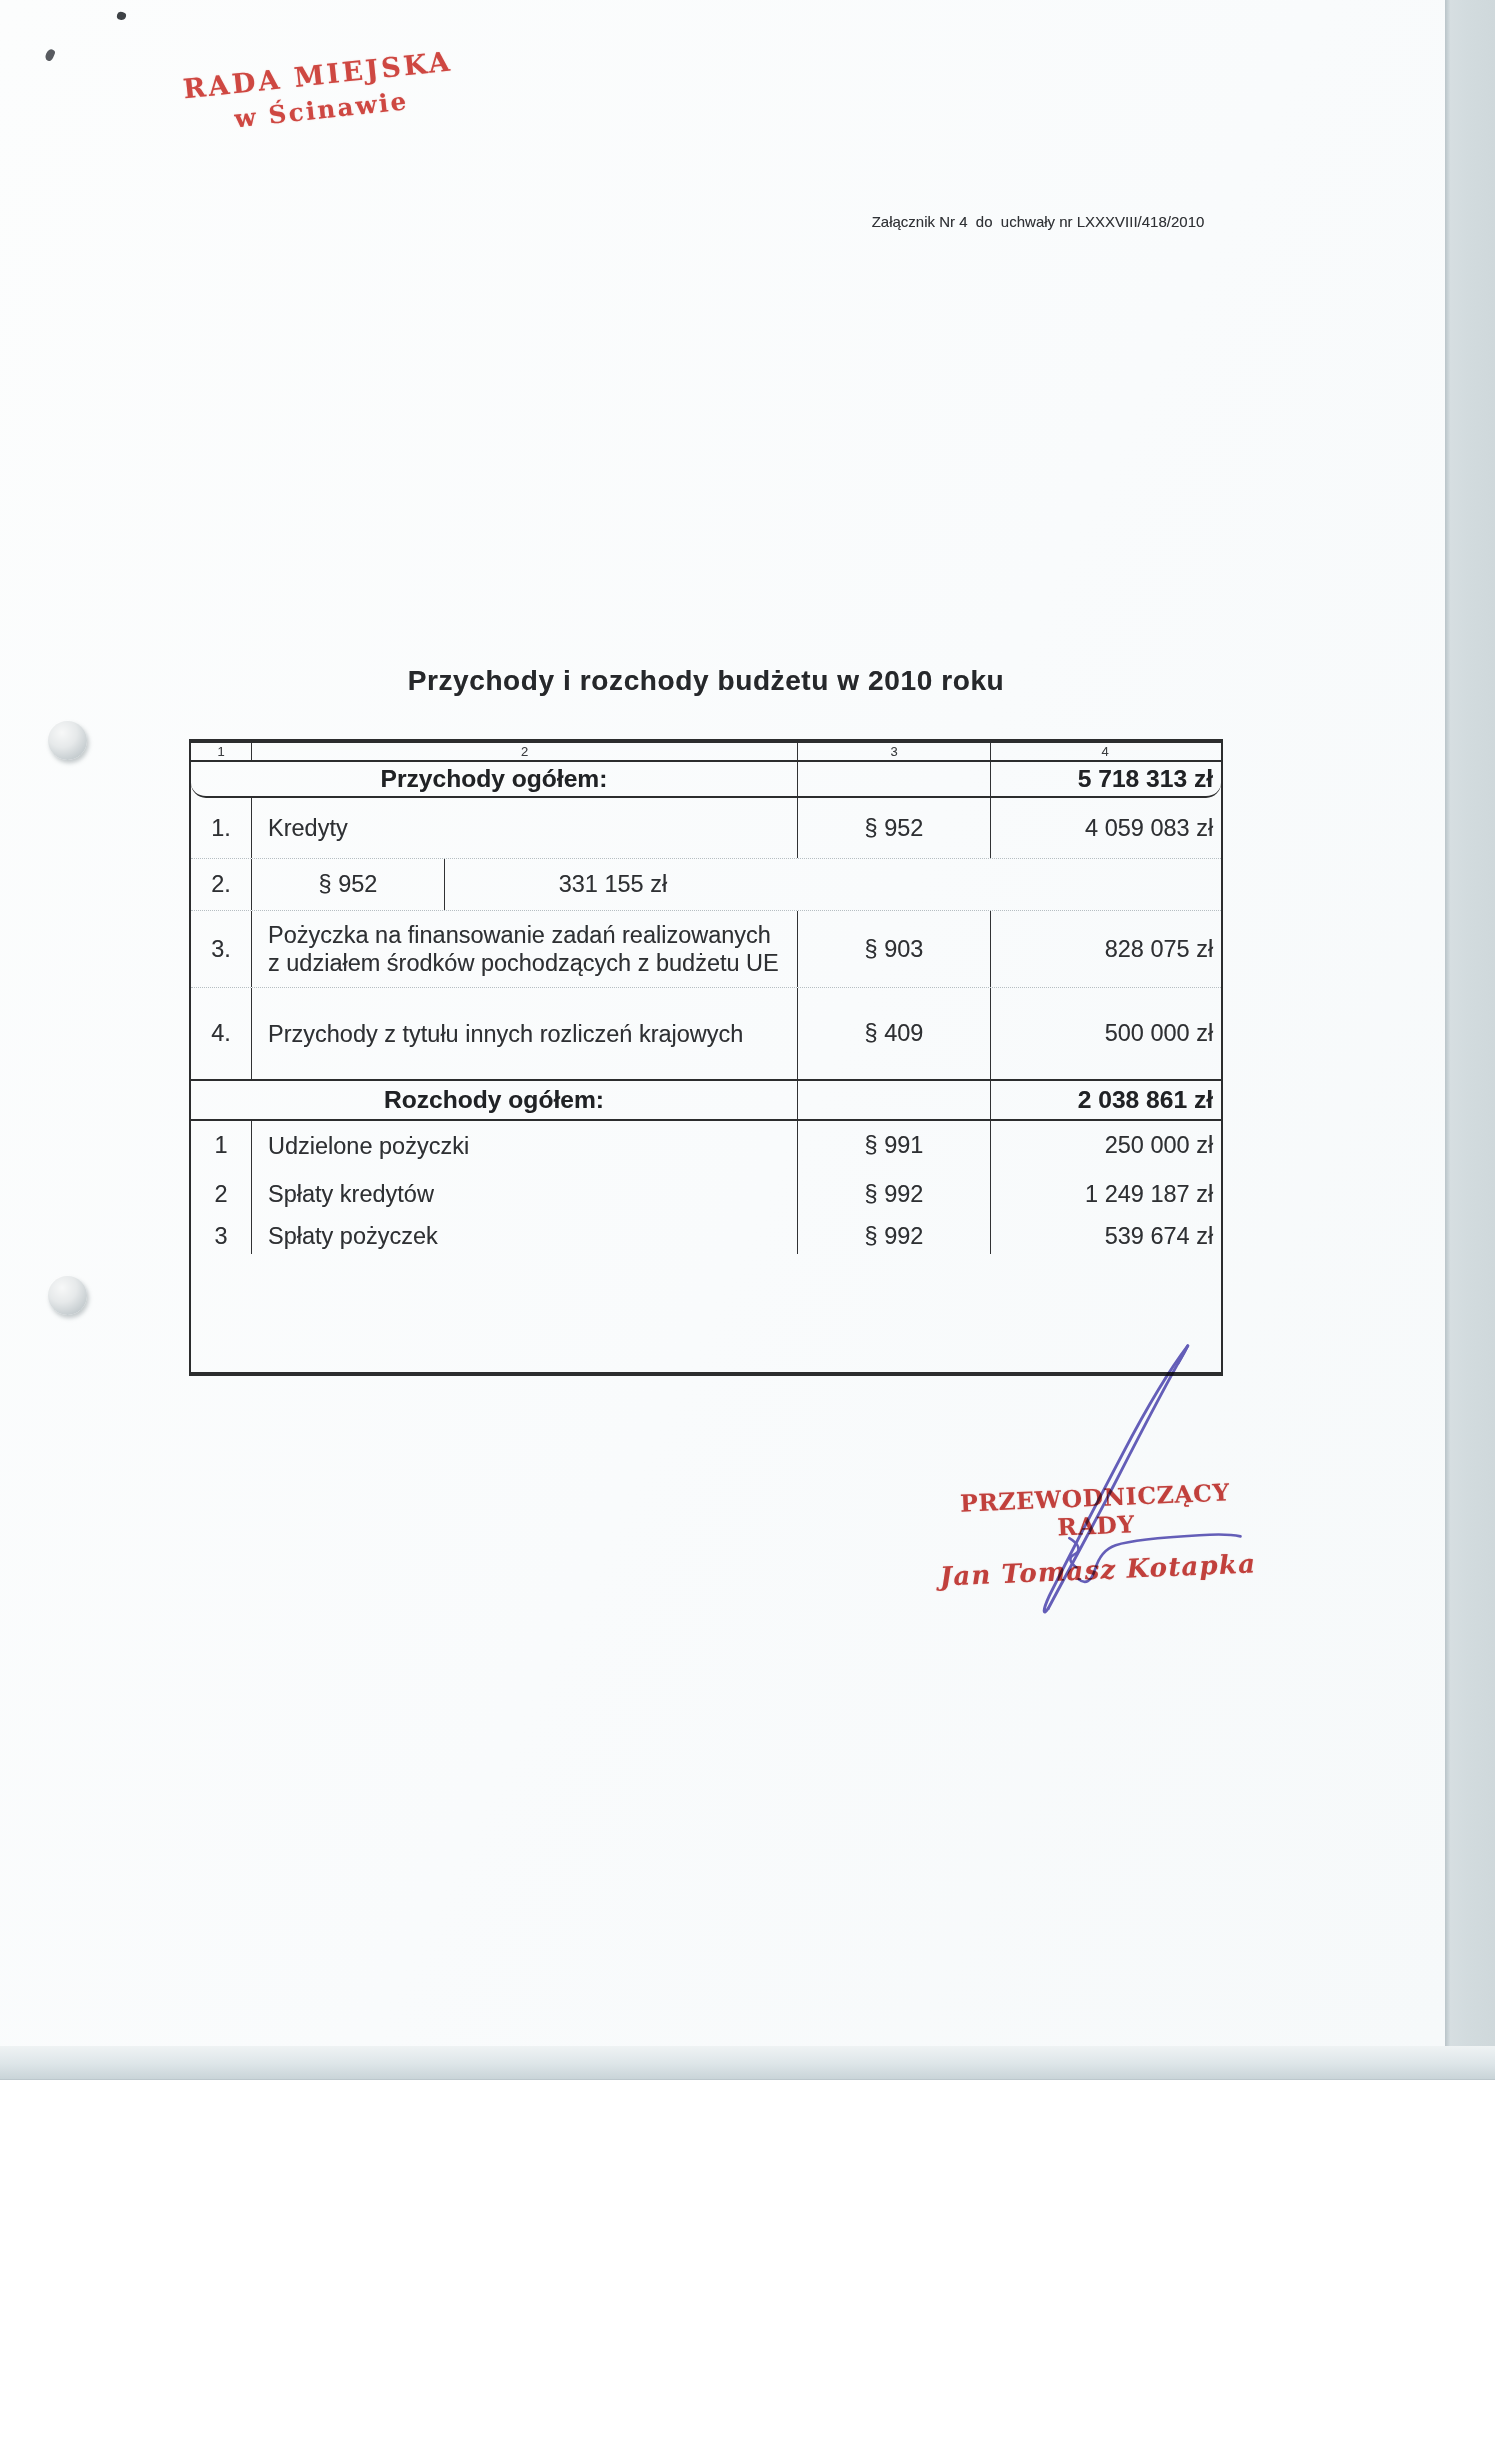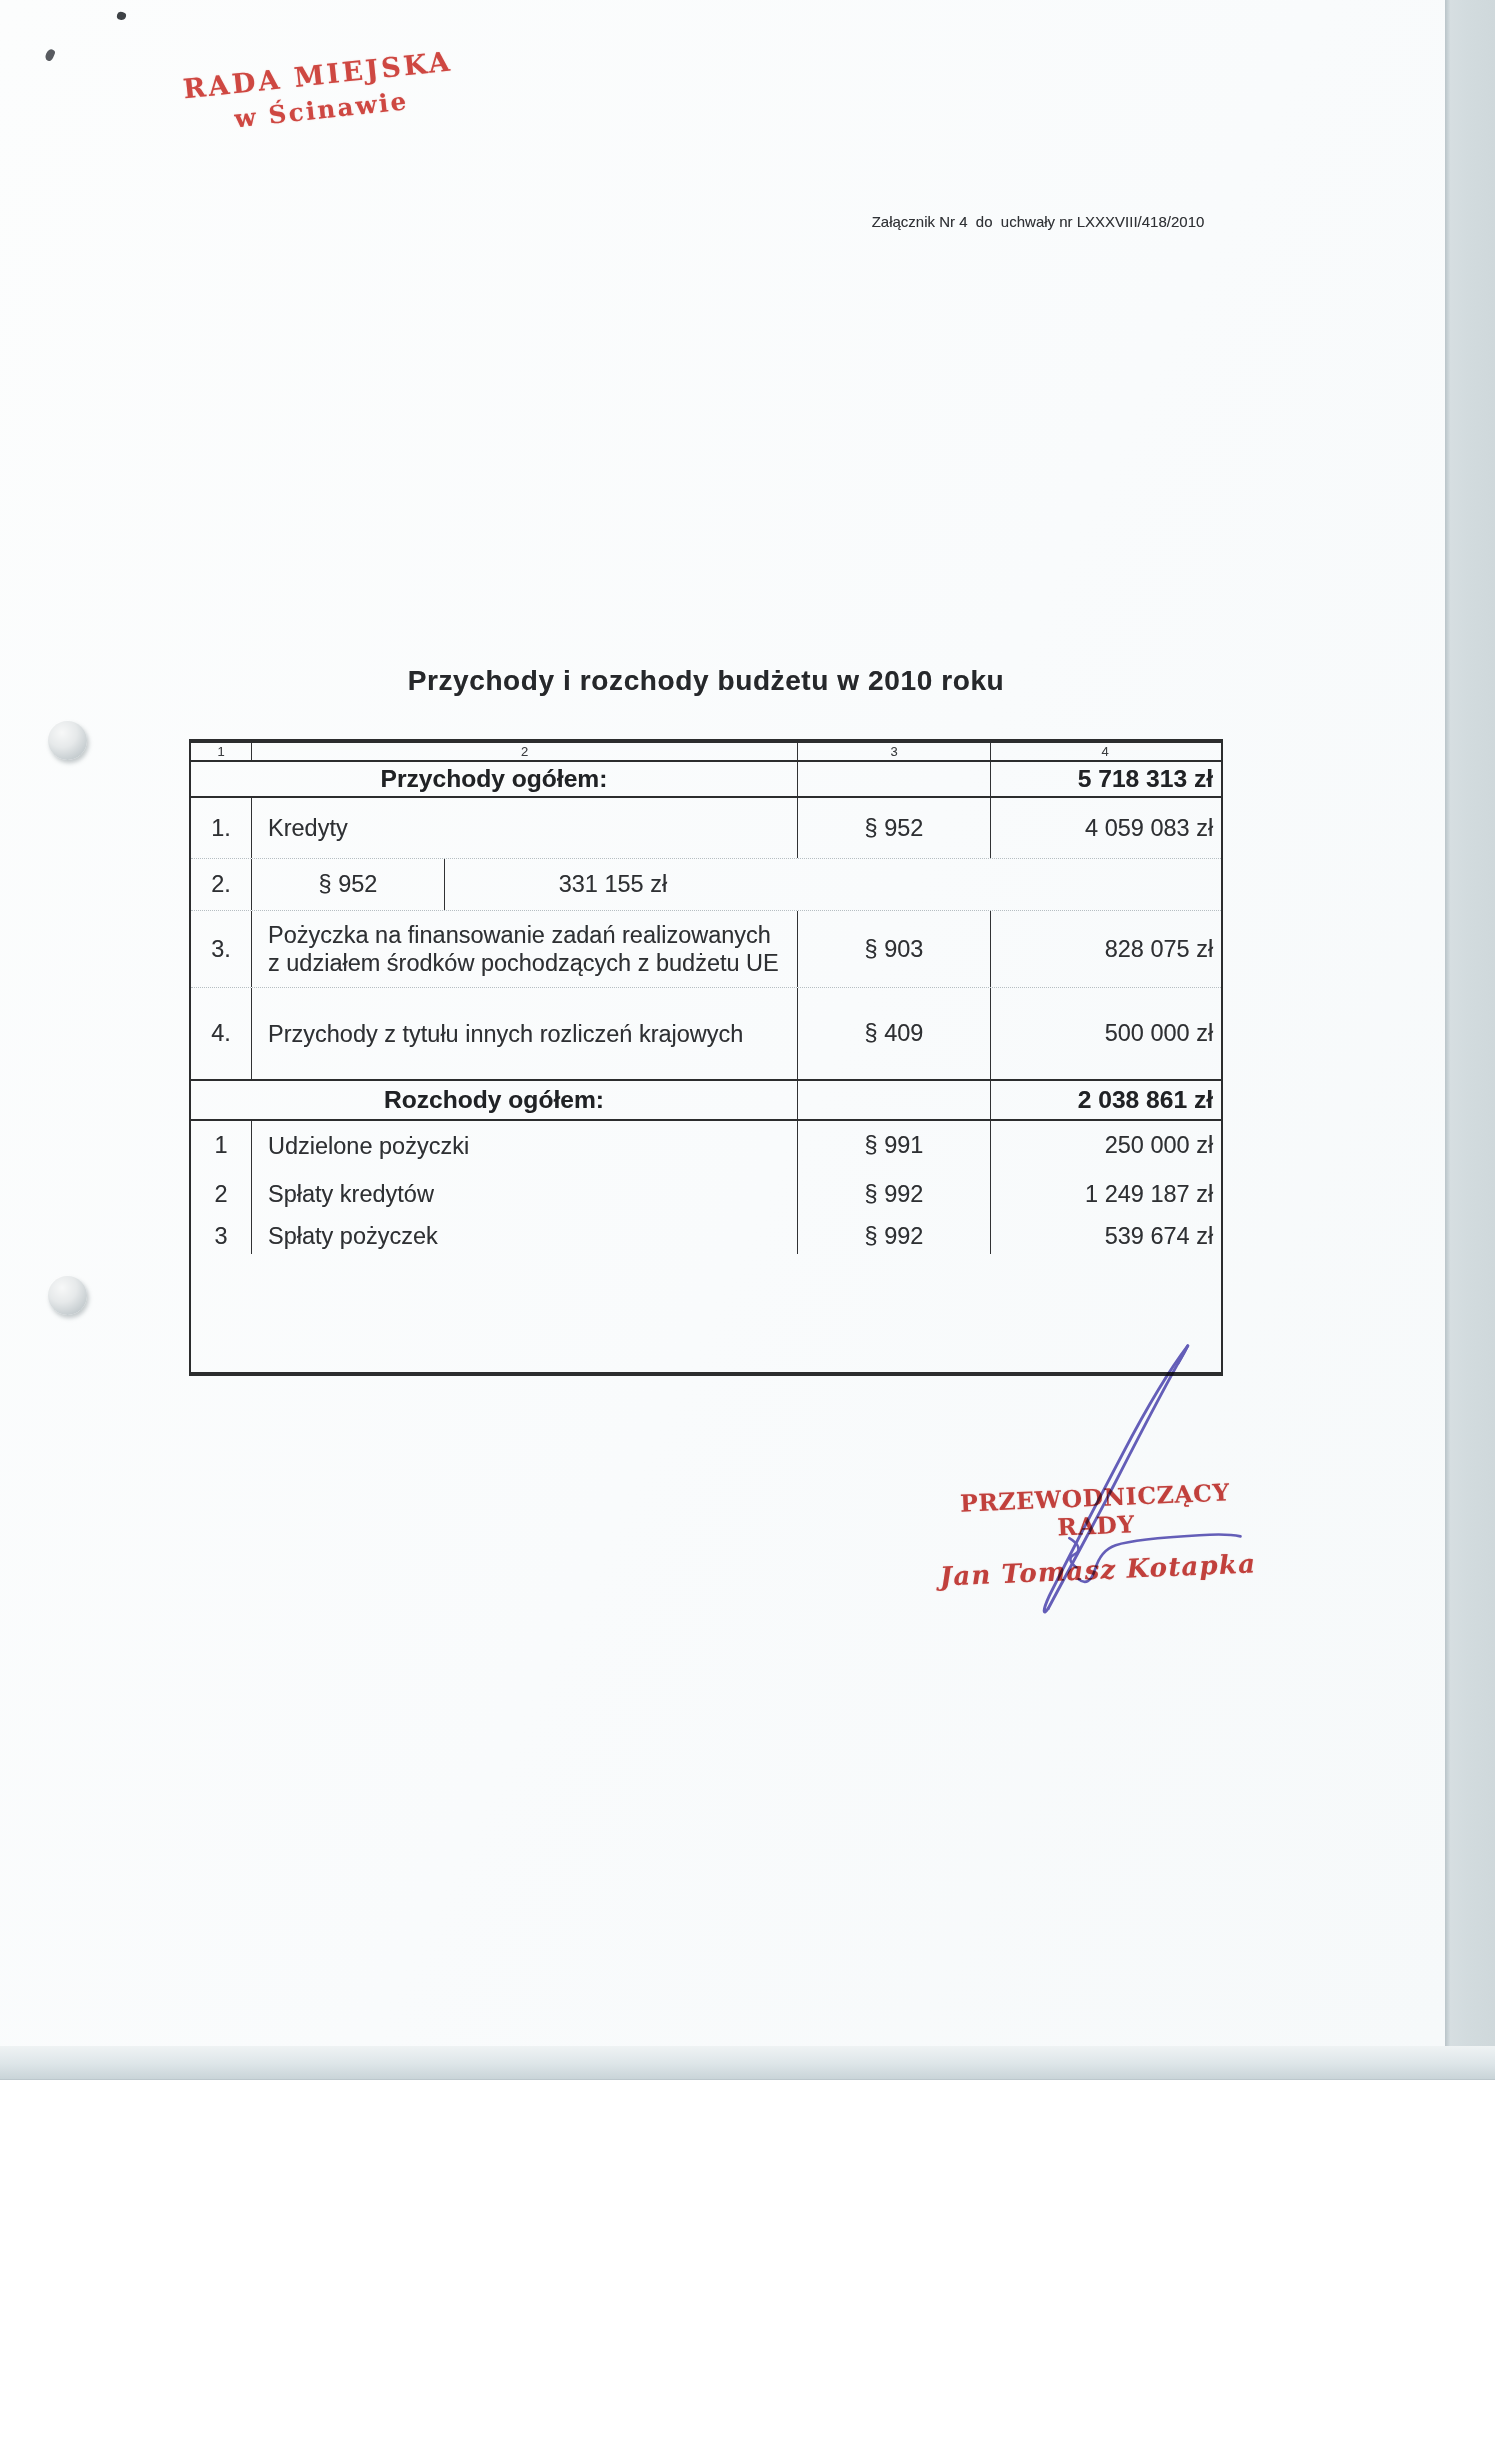--- a/index.html
+++ b/index.html
@@ -94,21 +94,21 @@
     <div class="budget-table" id="budget-table">
 
 
       <div class="trow r-nums">
         <div class="tcell c1">1</div>
         <div class="tcell c2 cl">2</div>
         <div class="tcell c3 cl">3</div>
         <div class="tcell c4 cl">4</div>
       </div>
 
-    <div class="trow r-total" style="height: 36px;">
+    <div class="trow r-total" style="height: 36px; border-radius: 15px;">
           <div class="tcell c12">Przychody ogółem:</div>
           <div class="tcell c3 cl"></div>
           <div class="tcell c4 cl amount-cell">5 718 313 zł</div>
         </div>
         <div class="trow r-item sep-dot" style="height: 61px;">
           <div class="tcell c1">1.</div>
           <div class="tcell c2 cl desc-cell">Kredyty</div>
           <div class="tcell c3 cl">§ 952</div>
           <div class="tcell c4 cl amount-cell">4 059 083 zł</div>
         </div>

